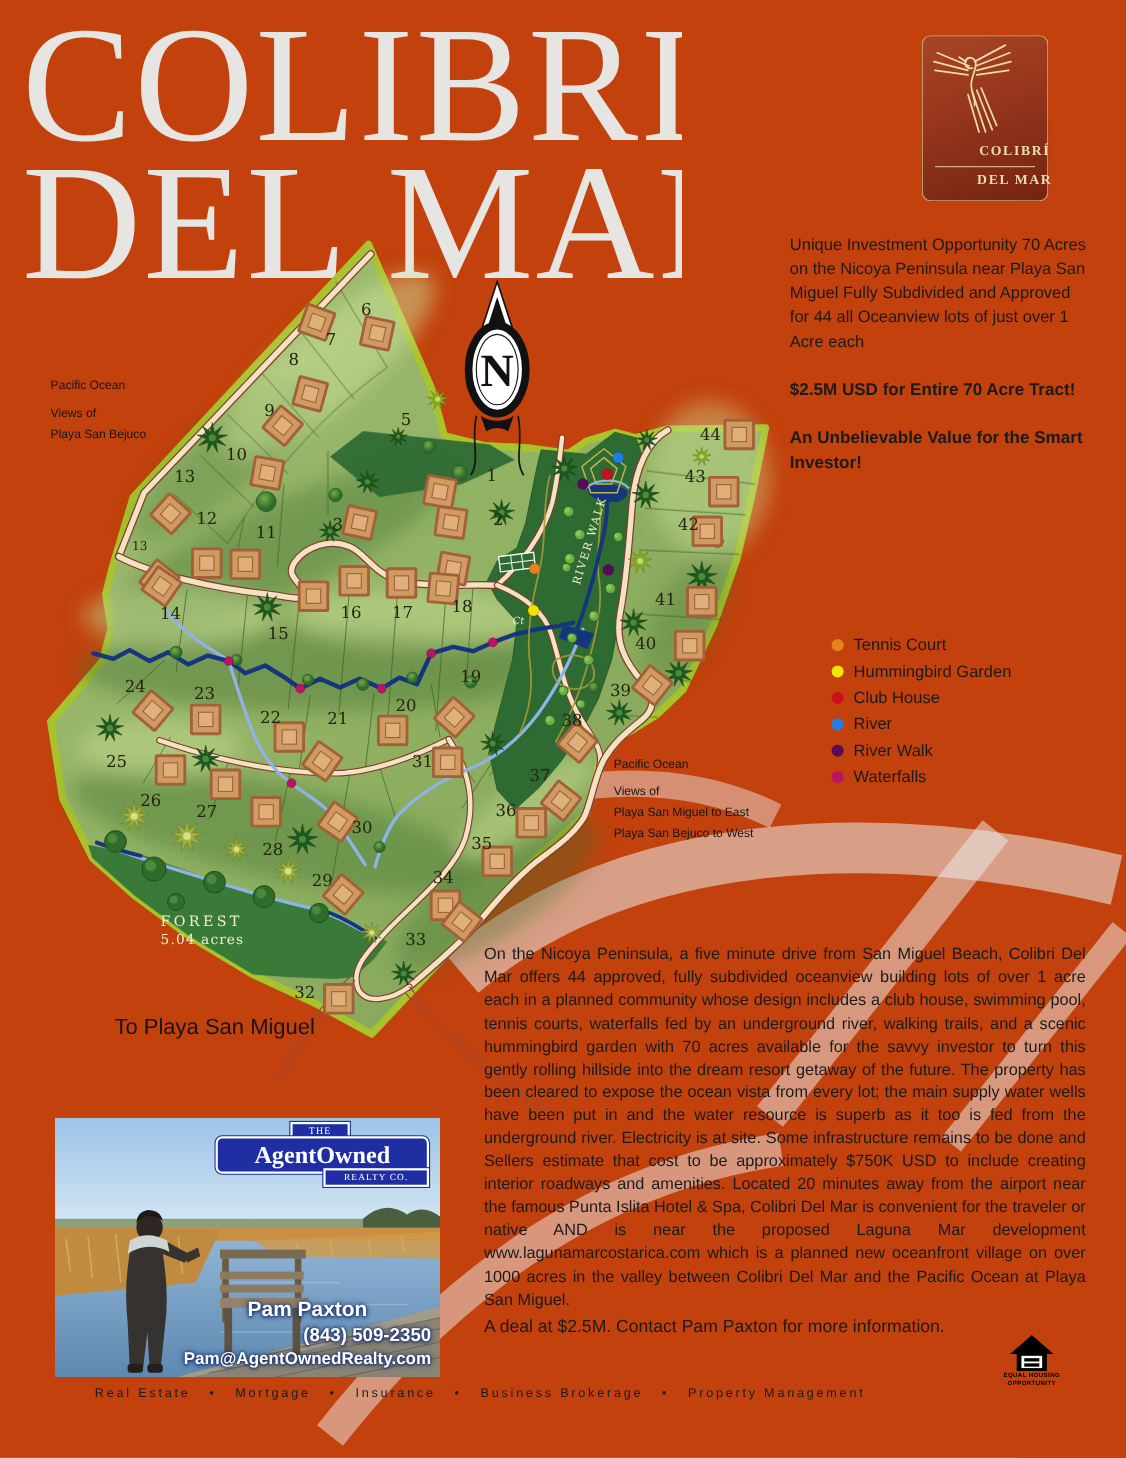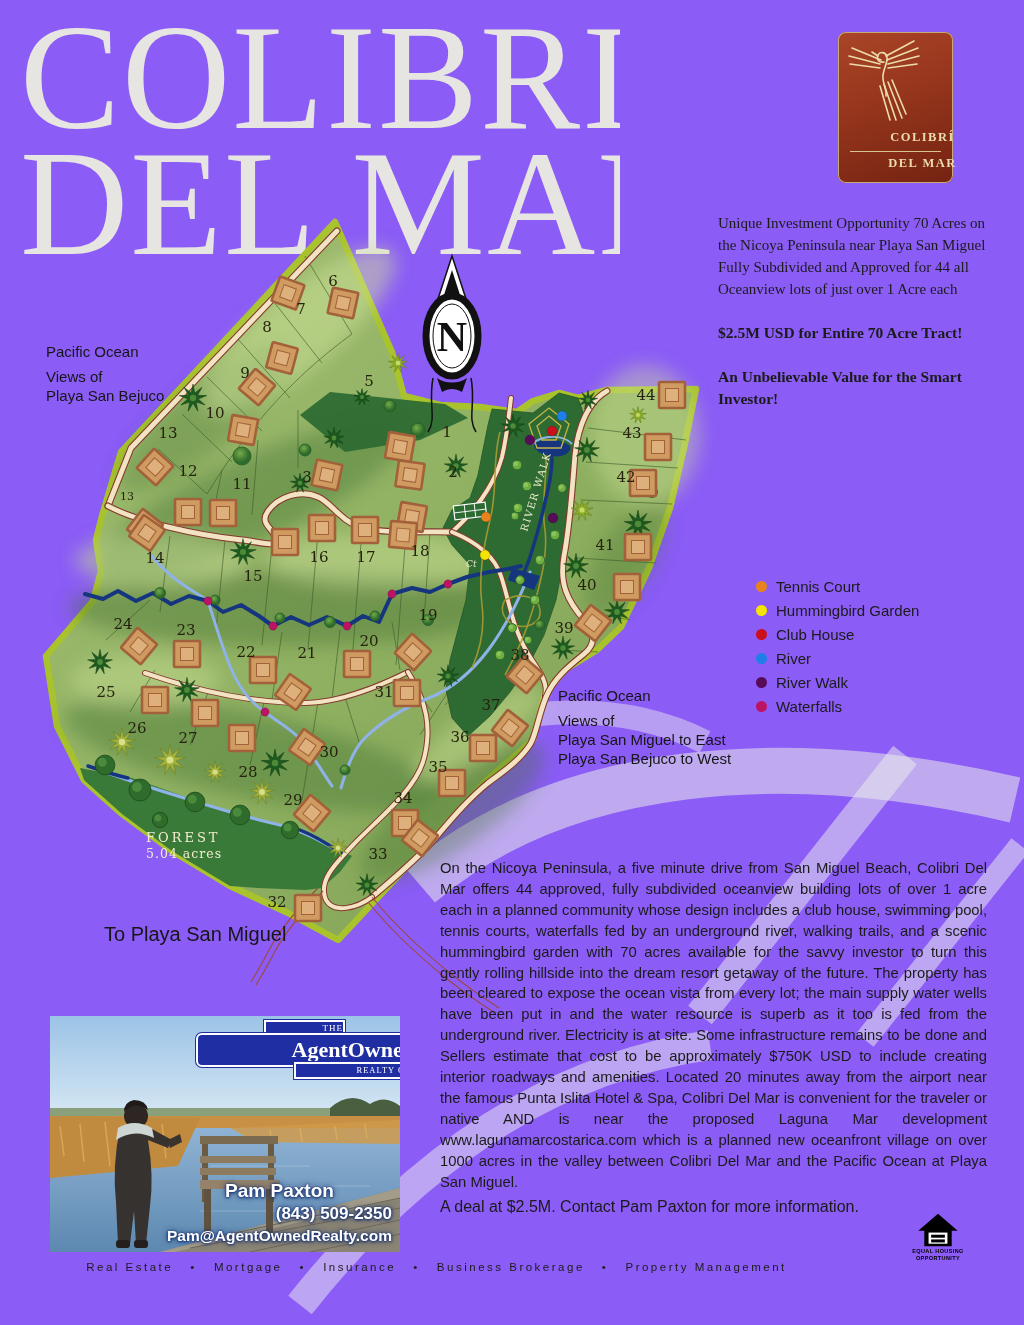--- a/index.html
+++ b/index.html
@@ -1,35 +1,35 @@
 <!DOCTYPE html>
 <html><head>
 <meta charset="utf-8">
 <style>
   html,body{margin:0;padding:0;background:#888;}
-  .page{position:relative;width:1024px;height:1325px;background:#8b5cf6;overflow:hidden;
+  .page{position:relative;width:1024px;height:1325px;background:#c2410c;overflow:hidden;
         font-family:"Liberation Sans",sans-serif;color:#1b1b1b;margin:0 auto;}
   
   .watermark{position:absolute;left:20px;top:14px;width:600px;height:240px;overflow:hidden;
              font-family:"Liberation Serif",serif;font-size:150px;line-height:.84;
              color:#e7e5e2;white-space:nowrap;z-index:0;letter-spacing:2px;}
   
   .swoosh{position:absolute;left:0;top:0;z-index:0;}
   
   .logo{position:absolute;left:838px;top:32px;width:88px;height:151px;border-radius:8px;
         background:linear-gradient(160deg,#aa4526 0%,#95351c 45%,#742312 100%);
         box-shadow:0 0 0 1px #c8a878 inset;z-index:2;padding-left:27px;}
   .logo svg{position:absolute;left:0;top:0;}
   .logo .lg-name{position:absolute;width:100%;text-align:center;color:#ecdcab;
         font-family:"Liberation Serif",serif;letter-spacing:1.5px;font-size:12.5px;font-weight:700;}
   .lg1{top:98px;} .lg2{top:124px;}
   .lg-rule{position:absolute;left:12px;right:12px;top:119px;height:1px;background:#d8c48e;}
   
   .intro{position:absolute;left:718px;top:212px;width:274px;z-index:2;font-size:15px;line-height:22px;}
-  .intro p{margin:0 0 22px 0;font-family:Liberation Serif, serif;}
+  .intro p{margin:0 0 22px 0;}
   .intro .b{font-weight:700;font-size:15.5px;}
   .intro .b2{margin-top:0;}
   
   .legend{position:absolute;left:756px;top:574px;z-index:2;}
   .legend-row{display:flex;align-items:center;height:24px;}
   .legend-row .dot{width:11px;height:11px;border-radius:50%;margin-right:9px;flex:0 0 auto;}
   .legend-row .lbl{font-size:15px;}
   
   #site-map{position:absolute;left:25px;top:205px;z-index:1;}
   .lot-num{font-family:"DejaVu Serif",serif;font-size:15px;fill:#26220f;}
@@ -37,35 +37,35 @@
   .road-under{stroke:#83392e;fill:none;stroke-linecap:round;stroke-linejoin:round;}
   .road-over{stroke:#f2e4c2;fill:none;stroke-linecap:round;stroke-linejoin:round;}
   .dirt{stroke:#9c4a40;stroke-width:1.1;fill:none;}
   .parcel{stroke:#3f5f2b;stroke-width:.8;opacity:.8;fill:none;}
   .river-d{stroke:#16357f;fill:none;stroke-linecap:round;stroke-linejoin:round;}
   .river-l{stroke:#8fb3e8;fill:none;stroke-linecap:round;stroke-linejoin:round;}
   .trail{stroke:#a89a33;stroke-width:1.6;fill:none;opacity:.9;}
   .gold{stroke:#c9b44a;fill:none;stroke-width:1.3;}
   .map-serif{font-family:"DejaVu Serif",serif;fill:#f2edcf;}
   
-  .map-label{position:absolute;z-index:2;font-size:15px;line-height:19px;color:#161616;}
+  .map-label{position:absolute;z-index:2;font-size:11px;line-height:19px;color:#161616;}
   .map-label .first{margin-bottom:6px;}
   .lbl-ocean-nw{left:46px;top:342px;}
   .lbl-ocean-se{left:558px;top:686px;}
   .lbl-to-playa{left:104px;top:925px;font-size:20px;}
   
   .para{position:absolute;left:440px;top:858px;width:547px;font-size:14.8px;line-height:20.9px;
         text-align:justify;z-index:2;}
   .deal{position:absolute;left:440px;top:1198px;font-size:16px;z-index:2;}
   .tours{position:absolute;left:440px;top:1226px;font-size:16.5px;font-weight:700;z-index:2;}
   
   .photo{position:absolute;left:50px;top:1016px;width:350px;height:236px;z-index:2;overflow:hidden;}
   .brand{position:absolute;right:8px;top:4px;width:200px;height:58px;}
-  .brand .tab{position:absolute;background:#1f2fa3;border:2px solid #fff;color:#fff;text-align:right;
-        box-shadow:0 0 0 1px #1f2fa3;font-family:"Liberation Serif",serif;padding-left:27px;}
+  .brand .tab{position:absolute;background:#1f2fa3;border:2px solid #fff;color:#fff;text-align:center;
+        box-shadow:0 0 0 1px #1f2fa3;font-family:"Liberation Serif",serif;}
   .brand .tab-the{left:72px;top:0;width:50px;height:13px;font-size:9px;line-height:13px;letter-spacing:1px;}
   .brand .tab-main{left:4px;top:13px;width:190px;height:30px;border-radius:6px;font-size:22px;line-height:29px;font-weight:700;}
   .brand .tab-realty{left:102px;top:42px;width:92px;height:13px;font-size:8.5px;line-height:13px;letter-spacing:1px;}
   .contact{position:absolute;right:8px;bottom:6px;text-align:right;color:#fff;font-weight:700;
         text-shadow:0 1px 3px #163070,0 0 2px #163070,0 0 6px #163070;}
   .contact .c-name{font-size:19px;line-height:24px;text-align:center;}
   .contact .c-phone{font-size:17px;line-height:22px;}
   .contact .c-email{font-size:15.5px;line-height:21px;}
   
   .services{position:absolute;left:12px;top:1261px;width:849px;text-align:center;font-size:11.5px;

